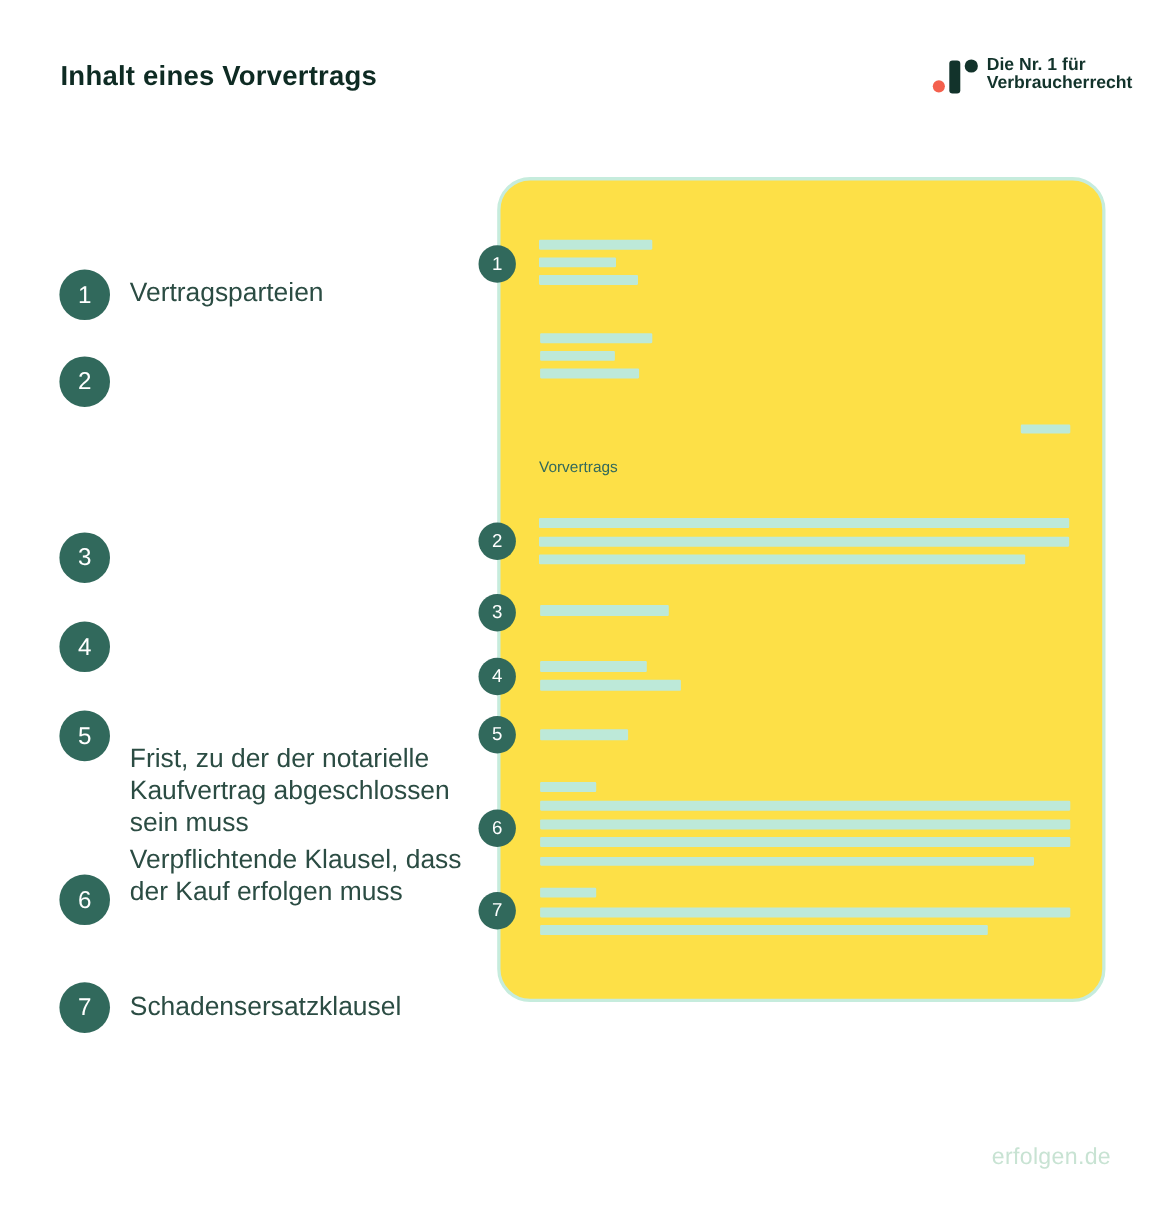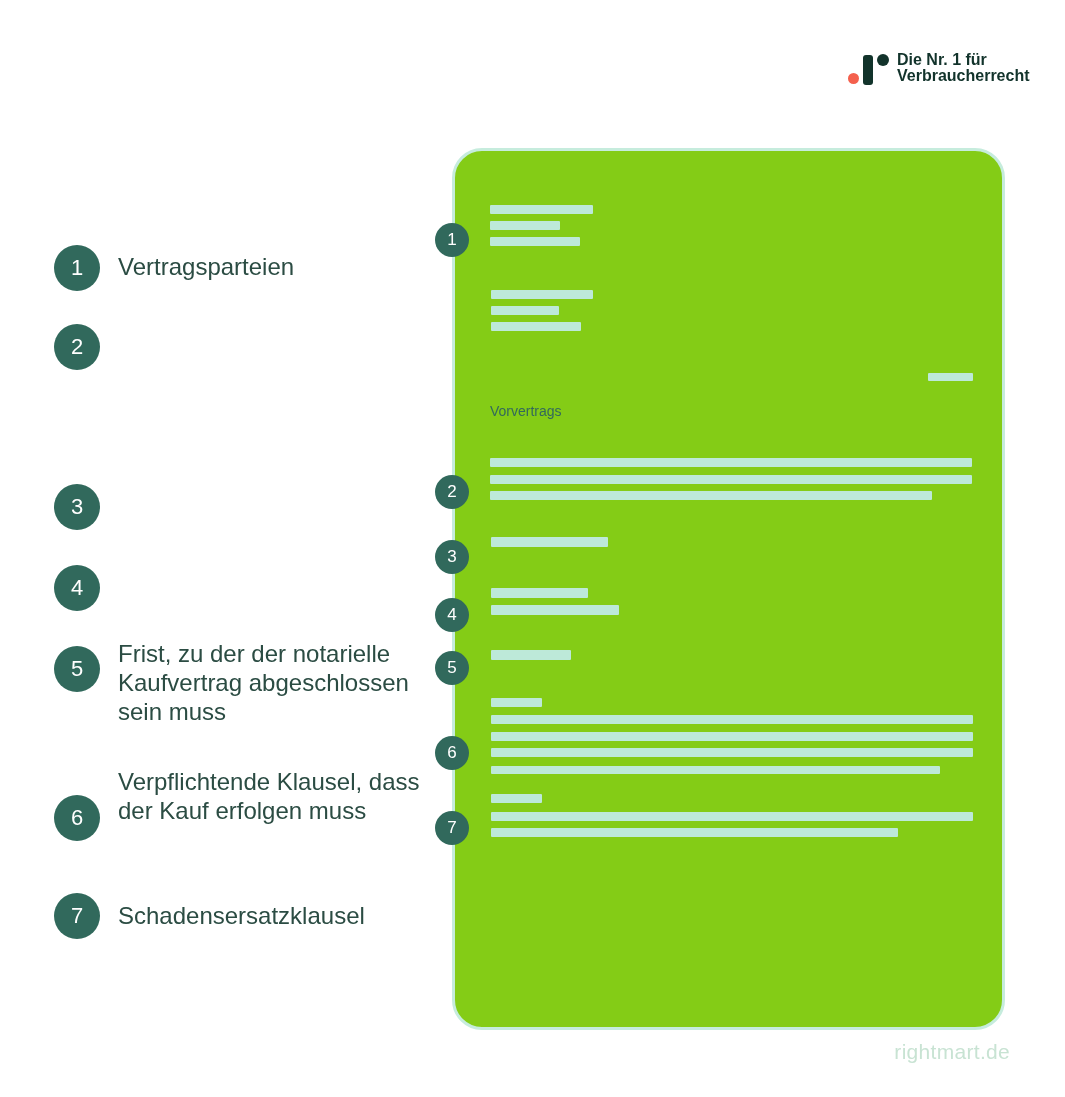--- a/index.html
+++ b/index.html
@@ -25,62 +25,63 @@
     position:absolute;left:54px;width:46px;height:46px;border-radius:50%;
     background:#31695c;color:#ffffff;display:flex;align-items:center;justify-content:center;
     font-size:22px;font-weight:400;
   }
   .llabel{
     position:absolute;left:118px;width:340px;
     font-size:24px;color:#2b4c43;line-height:29px;white-space:pre-line;
   }
   
   .doc{
-    position:absolute;left:452px;top:148px;width:553px;height:882px;
-    border:3px solid #c6ecdd;border-radius:30px;box-sizing:border-box;background:#84cc16;
+    position:absolute;left:452px;top:161px;width:553px;height:750px;
+    border:3px solid #c6ecdd;border-radius:30px;box-sizing:border-box;background:#fde047;
   }
   .ph{position:absolute;background:#bde9d9;border-radius:1px;}
   .doc-label{
     position:absolute;left:35px;top:252px;font-size:14px;color:#33695b;
   }
   .doc-badge{
     position:absolute;left:435px;width:34px;height:34px;border-radius:50%;
     background:#31695c;color:#ffffff;display:flex;align-items:center;justify-content:center;
     font-size:17px;font-weight:400;z-index:2;
   }
   .footer{
     position:absolute;right:55px;top:1040px;
     font-size:21px;color:#c8e3d3;letter-spacing:.3px;
   }
 </style>
 </head>
 <body>
 
 <div class="canvas">
 
+  <h1 class="title">Inhalt eines Vorvertrags</h1>
 
   <div class="logo-dot-red"></div>
   <div class="logo-bar"></div>
   <div class="logo-dot-dark"></div>
   <div class="logo-text">
     <span>Die Nr. 1 für</span>
     <span>Verbraucherrecht</span>
   </div>
 
   <div class="lcircle" style="top:245px">1</div>
   <div class="llabel" style="top:252px">Vertragsparteien</div>
 
   <div class="lcircle" style="top:324px">2</div>
 
   <div class="lcircle" style="top:484px">3</div>
 
   <div class="lcircle" style="top:565px">4</div>
 
   <div class="lcircle" style="top:646px">5</div>
-  <div class="llabel" style="top:639px">Frist, zu der der notarielle
+  <div class="llabel" style="top:675px">Frist, zu der der notarielle
 Kaufvertrag abgeschlossen
 sein muss</div>
 
   <div class="lcircle" style="top:795px">6</div>
   <div class="llabel" style="top:767px">Verpflichtende Klausel, dass
 der Kauf erfolgen muss</div>
 
   <div class="lcircle" style="top:893px">7</div>
   <div class="llabel" style="top:901px">Schadensersatzklausel</div>
 
@@ -121,15 +122,15 @@
   </div>
 
   <div class="doc-badge" style="top:223px">1</div>
   <div class="doc-badge" style="top:475px">2</div>
   <div class="doc-badge" style="top:540px">3</div>
   <div class="doc-badge" style="top:598px">4</div>
   <div class="doc-badge" style="top:651px">5</div>
   <div class="doc-badge" style="top:736px">6</div>
   <div class="doc-badge" style="top:811px">7</div>
 
-  <div class="footer">rightmart.de</div>
+  <div class="footer">erfolgen.de</div>
 
 </div>
 
 </body></html>

